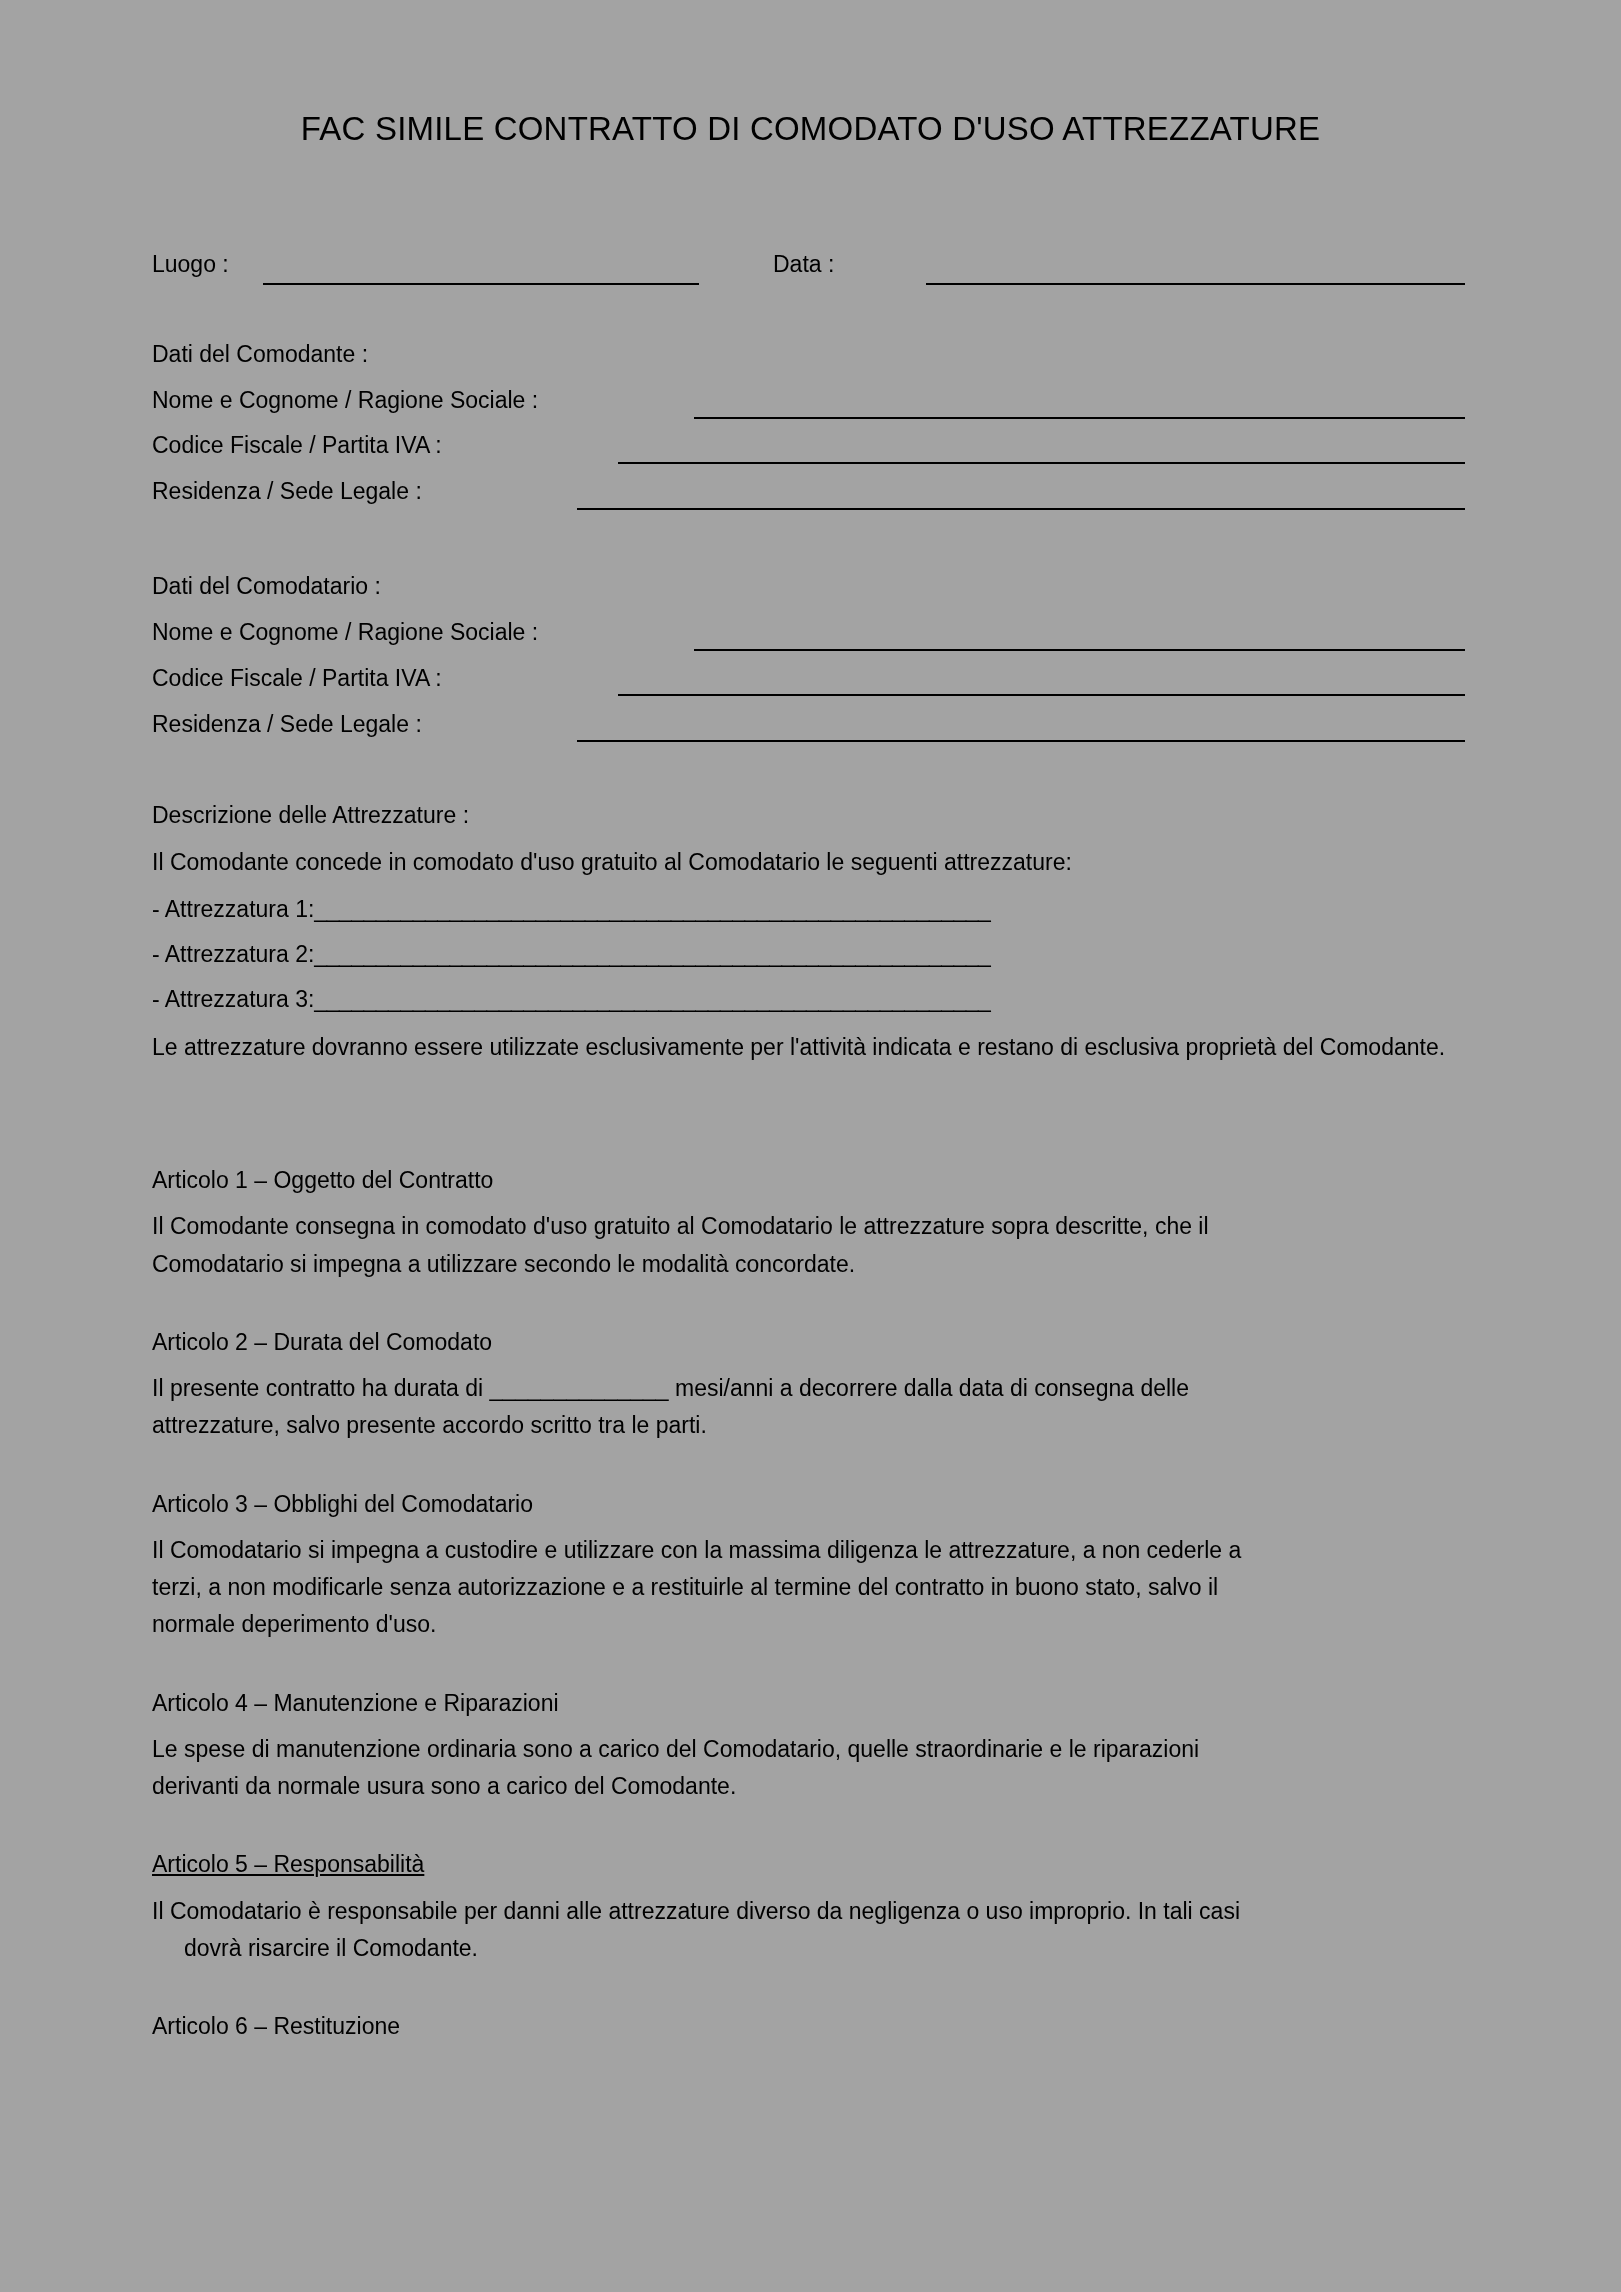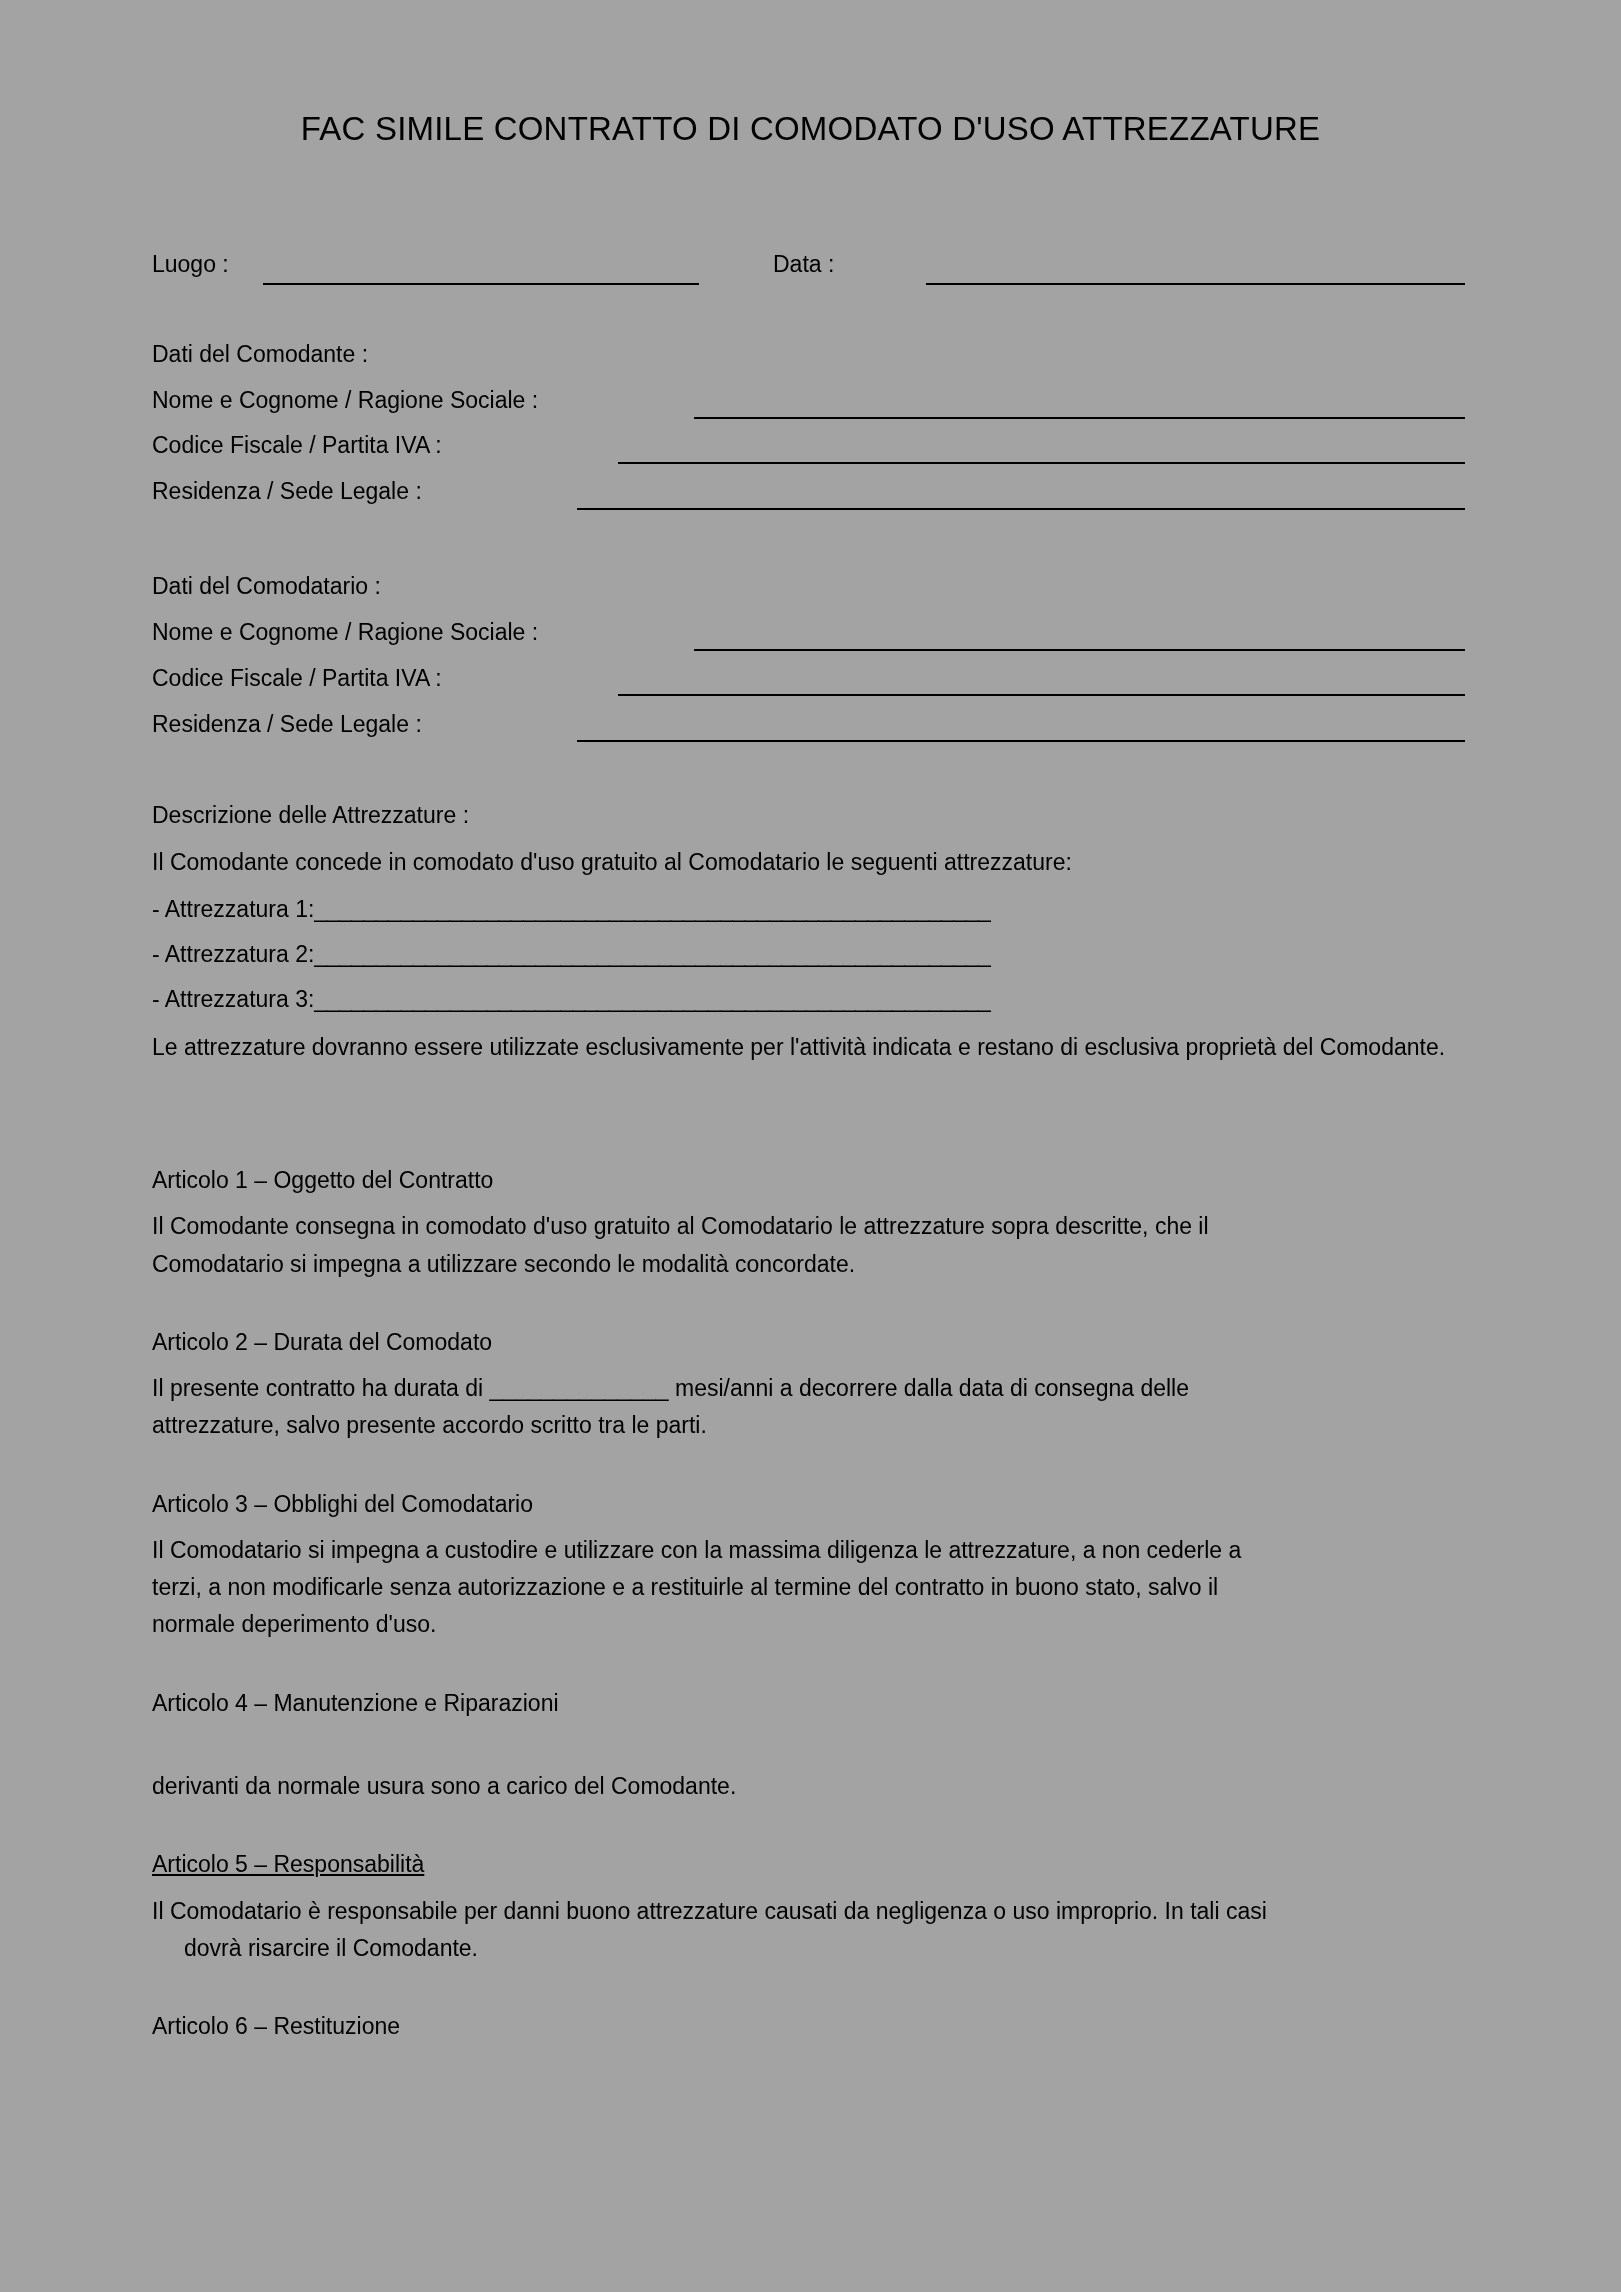--- a/index.html
+++ b/index.html
@@ -120,22 +120,23 @@
   <div class="line" style="top:1331px;">Articolo 2 – Durata del Comodato</div>
   <div class="line" style="top:1377px;">Il presente contratto ha durata di ______________ mesi/anni a decorrere dalla data di consegna delle</div>
   <div class="line" style="top:1414px;">attrezzature, salvo presente accordo scritto tra le parti.</div>
 
   <div class="line" style="top:1493px;">Articolo 3 – Obblighi del Comodatario</div>
   <div class="line" style="top:1539px;">Il Comodatario si impegna a custodire e utilizzare con la massima diligenza le attrezzature, a non cederle a</div>
   <div class="line" style="top:1576px;">terzi, a non modificarle senza autorizzazione e a restituirle al termine del contratto in buono stato, salvo il</div>
   <div class="line" style="top:1613px;">normale deperimento d'uso.</div>
 
   <div class="line" style="top:1692px;">Articolo 4 – Manutenzione e Riparazioni</div>
+  <div class="line" style="top:1738px;">Le spese di manutenzione ordinaria sono a carico del Comodatario, quelle straordinarie e le riparazioni</div>
   <div class="line" style="top:1775px;">derivanti da normale usura sono a carico del Comodante.</div>
 
   <div class="line" style="top:1853px;text-decoration:underline;">Articolo 5 – Responsabilità</div>
-  <div class="line" style="top:1900px;">Il Comodatario è responsabile per danni buono attrezzature causati da negligenza o uso improprio. In tali casi</div>
+  <div class="line" style="top:1900px;">Il Comodatario è responsabile per danni alle attrezzature diverso da negligenza o uso improprio. In tali casi</div>
   <div class="line" style="top:1937px;margin-left:32px;">dovrà risarcire il Comodante.</div>
 
   <div class="line" style="top:2015px;">Articolo 6 – Restituzione</div>
 
 </div>
 
 
 </body></html>

